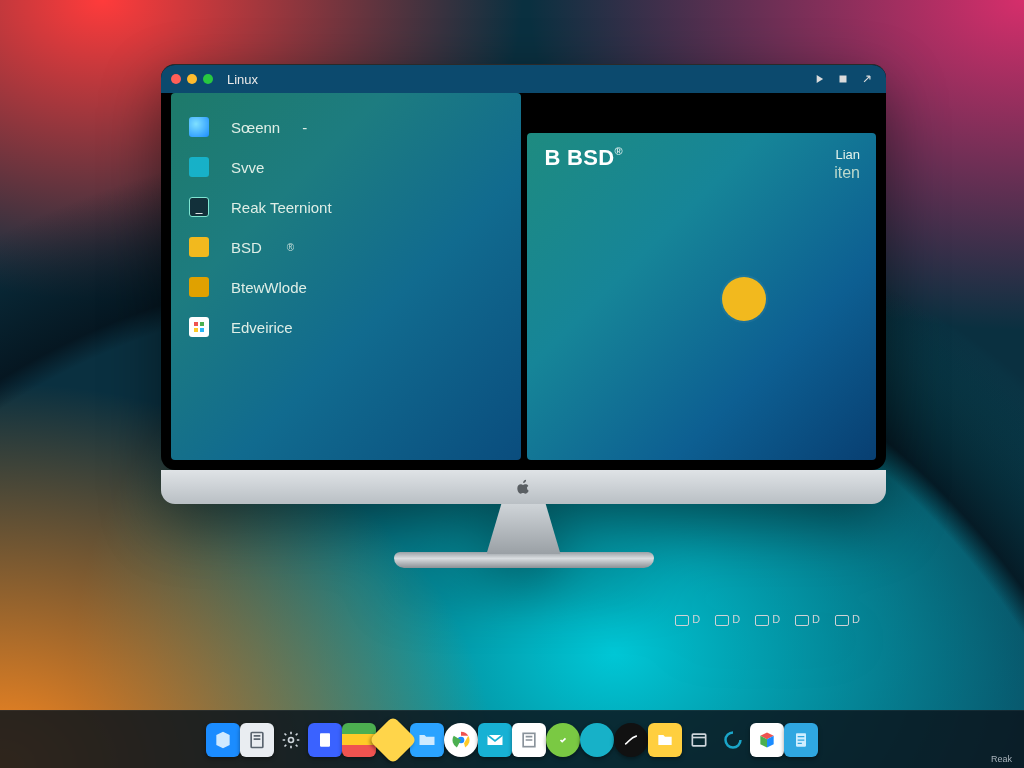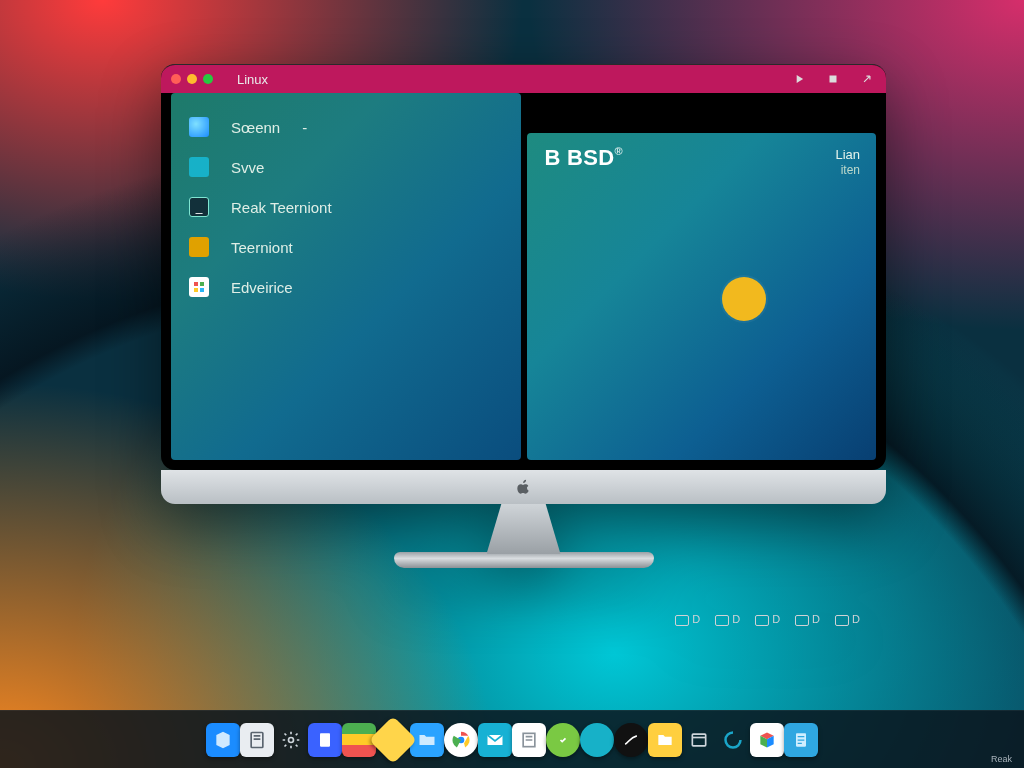--- a/index.html
+++ b/index.html
@@ -50,22 +50,22 @@
     clip-path:polygon(20% 0,80% 0,100% 100%,0 100%);
   }
   .stand-foot{
     width:260px; height:16px; margin:-2px auto 0;
     background:linear-gradient(#9aa0a5,#d9dde0 40%,#8c9196);
     border-radius:6px 6px 10px 10px;
   }
 
   
   .titlebar{
-    height:28px; display:flex; align-items:center; gap:16px;
-    padding:0 10px; color:#e9e9e9; font-size:13px; background:#be185d;
+    height:28px; display:flex; align-items:center; gap:6px;
+    padding:0 10px; color:#e9e9e9; font-size:13px; background:#0c4a6e;
   }
   .traffic{ display:flex; gap:6px; margin-right:8px;}
   .traffic span{ width:10px; height:10px; border-radius:50%; display:block;}
   .t-red{background:#ff5f57;} .t-yel{background:#febc2e;} .t-grn{background:#28c840;}
   .titlebar .grow{flex:1;}
   .titlebar .ctl{ width:18px; height:18px; display:flex; align-items:center; justify-content:center; color:#dcdcdc; }
   .titlebar .ctl svg{width:14px;height:14px;}
 
   .workspace{
     position:absolute; left:10px; right:10px; top:28px; bottom:10px;
@@ -74,21 +74,21 @@
   
   .panel{
     flex:1; border-radius:4px; position:relative; overflow:hidden;
     background:linear-gradient(135deg,#1e7a6a 0%,#1d7c80 30%,#116b8f 60%,#0a4d7e 100%);
   }
   .panel.right{ background:linear-gradient(135deg,#1e8b80 0%,#168598 35%,#0d5f92 70%,#083f72 100%);margin-top:40px;}
   .panel .corner-labels{
     position:absolute; top:14px; right:16px; text-align:right; color:#e6f4ec;
     font-size:13px; line-height:1.25;
   }
-  .panel .corner-labels .sub{ color:#bcd9cc; font-size:12px;}
+  .panel .corner-labels .sub{ color:#bcd9cc; font-size:16px;}
   .panel .big{
     position:absolute; top:12px; left:18px; color:#fff; font-weight:600;
     font-size:22px; letter-spacing:.3px;
   }
   .panel .big sup{ font-size:11px; vertical-align:top; opacity:.8;}
   .panel .sun{
     position:absolute; width:44px; height:44px; border-radius:50%;
     background:#f2b91e; left:56%; top:44%; box-shadow:0 0 0 2px rgba(255,255,255,.05);
   }
 
@@ -185,22 +185,27 @@
           </div>
           <div class="menu-item">
             <span class="ico" style="background:#17b1c8;"></span>
             <span class="txt">Svve</span>
           </div>
           <div class="menu-item">
             <span class="ico" style="background:#12303a;border:1px solid #7fe6d2;">_</span>
             <span class="txt">Reak Teerniont</span>
           </div>
           <div class="menu-item">
+            <span class="ico" style="background:#f2b91e;"></span>
+            <span class="txt">BSD</span>
+            <sup>®</sup>
+          </div>
+          <div class="menu-item">
             <span class="ico" style="background:#e0a100;"></span>
-            <span class="txt">Teerniont</span>
+            <span class="txt">BtewWlode</span>
           </div>
           <div class="menu-item">
             <span class="ico" style="background:#fff;">
               <svg viewBox="0 0 12 12" width="12" height="12">
                   <rect x="1" y="1" width="4" height="4" fill="#ef5350"></rect>
                   <rect x="7" y="1" width="4" height="4" fill="#4caf50"></rect>
                   <rect x="1" y="7" width="4" height="4" fill="#ffca28"></rect>
                   <rect x="7" y="7" width="4" height="4" fill="#29b6f6"></rect>
                 </svg>
             </span>

